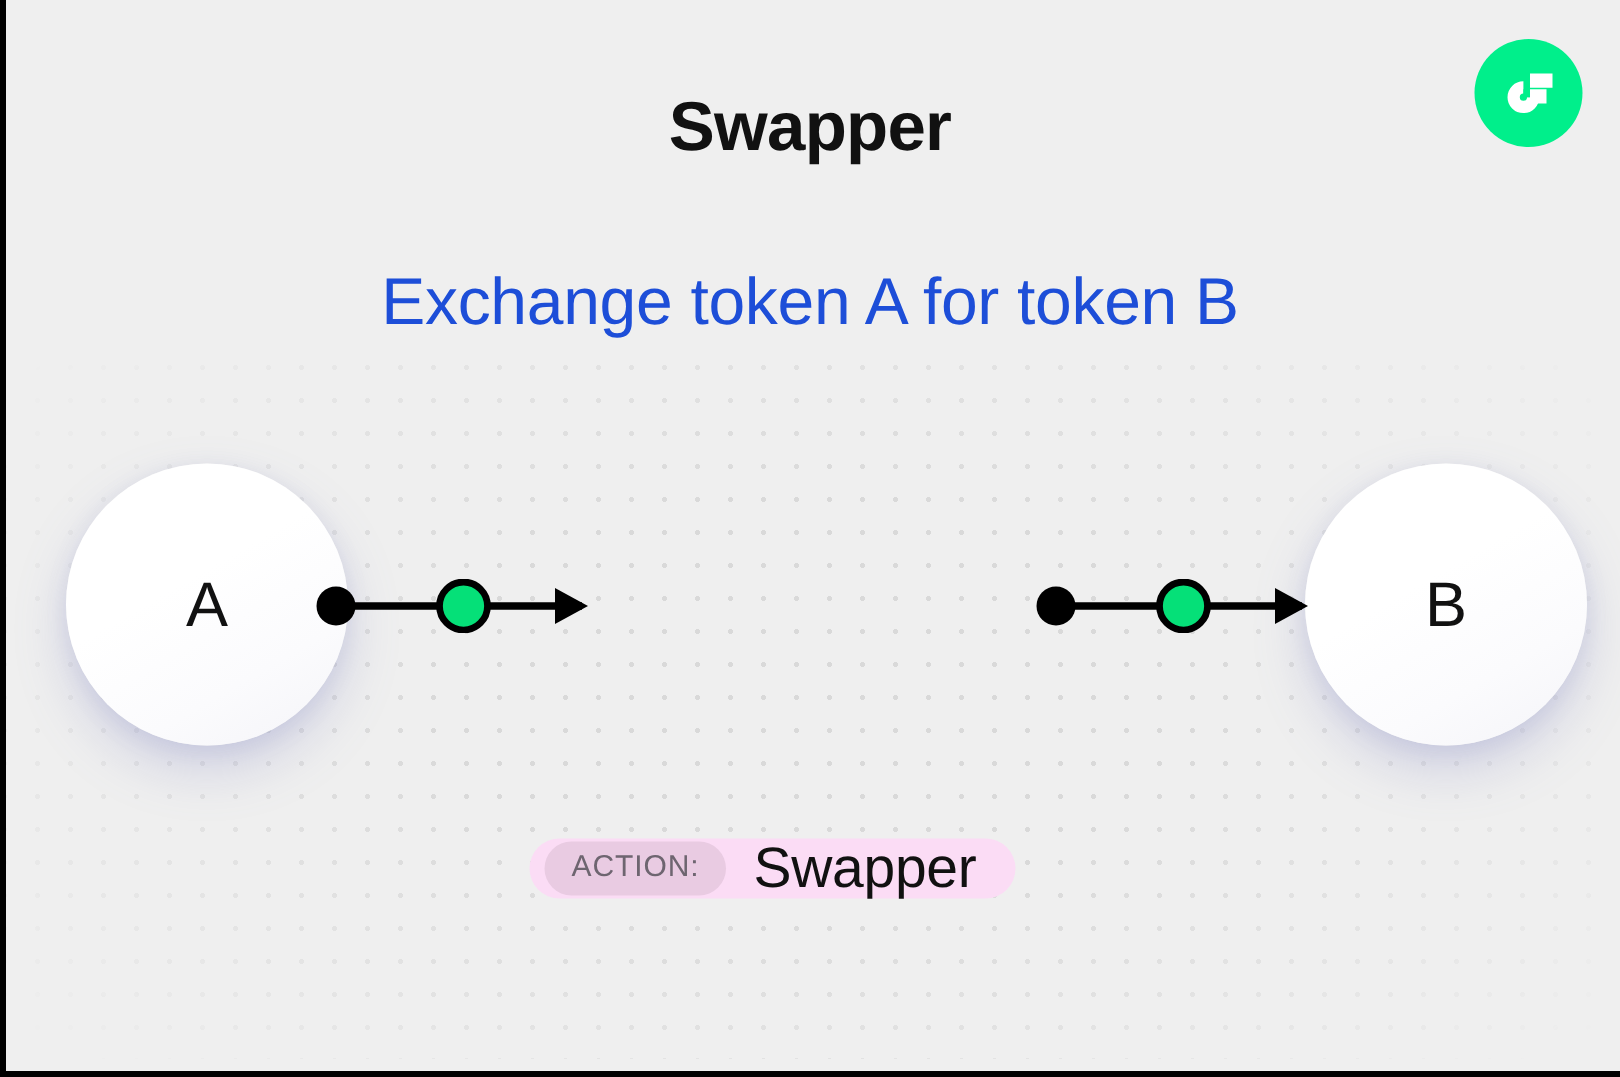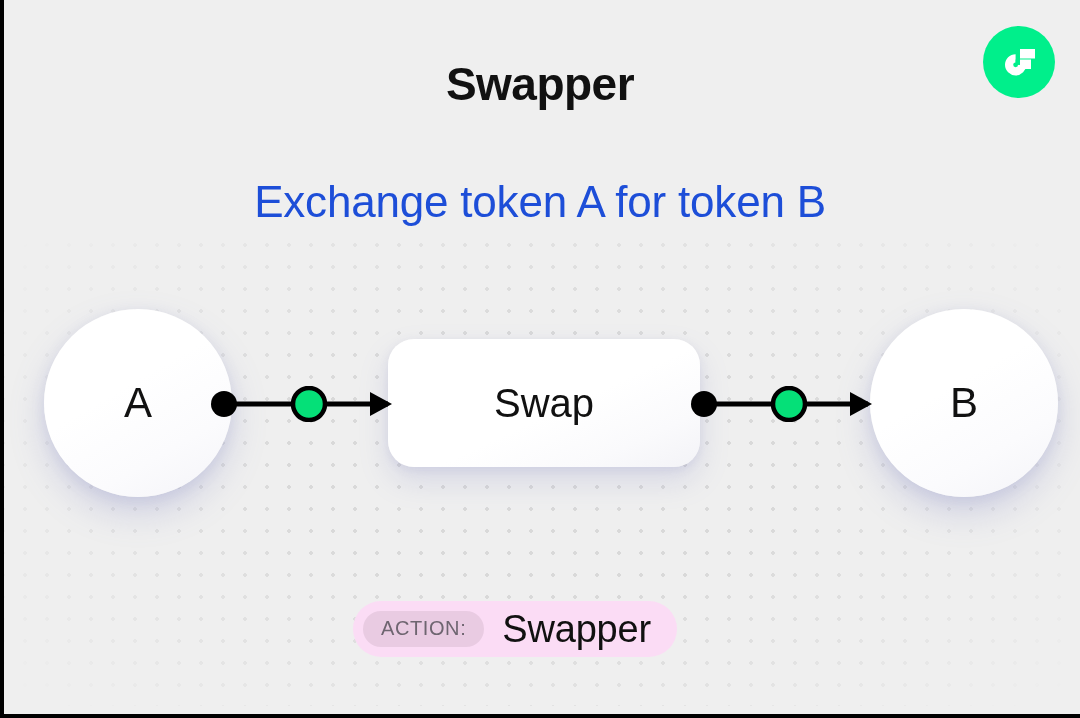--- a/index.html
+++ b/index.html
@@ -119,28 +119,27 @@
   
   .edge { position: absolute; }
   #edge-left  { left: 206px; top: 386px; width: 182px; height: 36px; }
   #edge-right { left: 686px; top: 386px; width: 182px; height: 36px; }
 
   
   #action-badge {
     position: absolute;
     left: 349px;
     top: 559px;
-    height: 56px;
+    height: 40px;
     padding: 0 26px 0 10px;
     border-radius: 28px;
     background: #fbdcf5;
     display: flex;
     align-items: center;
     gap: 18px;
-    margin-top: 42px;
   }
   #action-label-pill {
     background: #e9cbe2;
     border-radius: 20px;
     padding: 6px 18px 7px 18px;
     font-size: 20px;
     font-weight: 400;
     letter-spacing: 0.6px;
     color: #6e6570;
   }
@@ -167,23 +166,20 @@
       <rect x="23" y="19.5" width="11" height="9.5" fill="#ffffff"></rect>
       <path d="M18.6 14.2 a10.6 10.6 0 1 0 10.6 10.6 h-8.2 a2.4 2.4 0 1 1 -2.4 -2.4 z" fill="#ffffff"></path>
       <rect x="18.6" y="19.5" width="4.4" height="5.3" fill="#00ef8b"></rect>
     </svg>
   </div>
 
   <div class="token-node" id="node-a">
     <span>A</span>
   </div>
 
-  <div id="swap-box">
-    <span>Swap</span>
-  </div>
 
   <div class="token-node" id="node-b">
     <span>B</span>
   </div>
 
   <svg class="edge" id="edge-left" viewBox="0 0 182 36">
     <defs>
       <linearGradient id="glowL" x1="0" y1="0" x2="1" y2="0">
         <stop offset="0%" stop-color="#05e078" stop-opacity="0"></stop>
         <stop offset="55%" stop-color="#05e078" stop-opacity="0.95"></stop>

